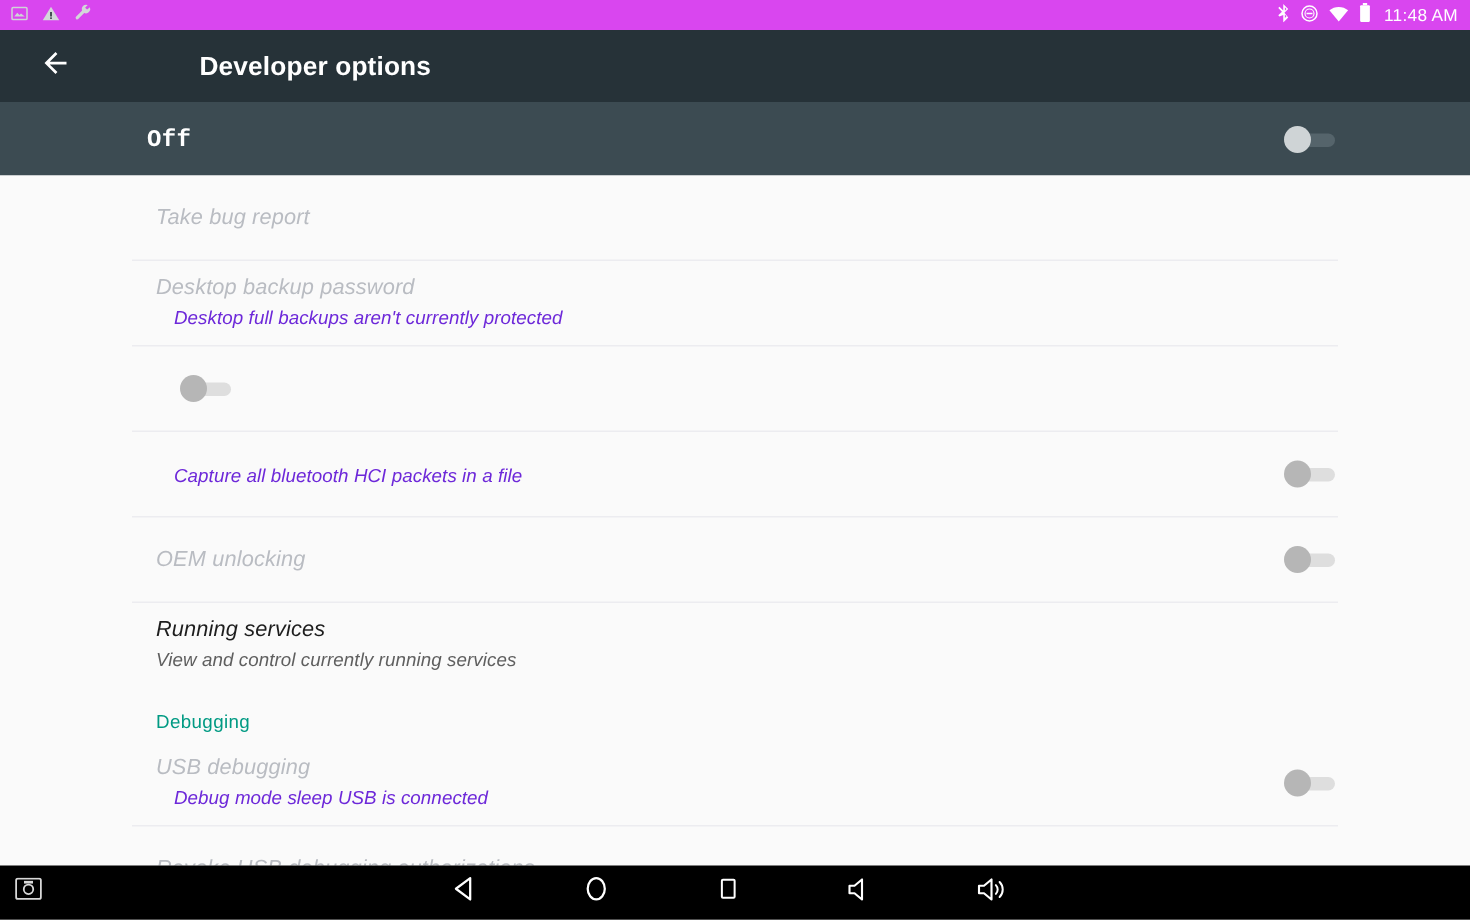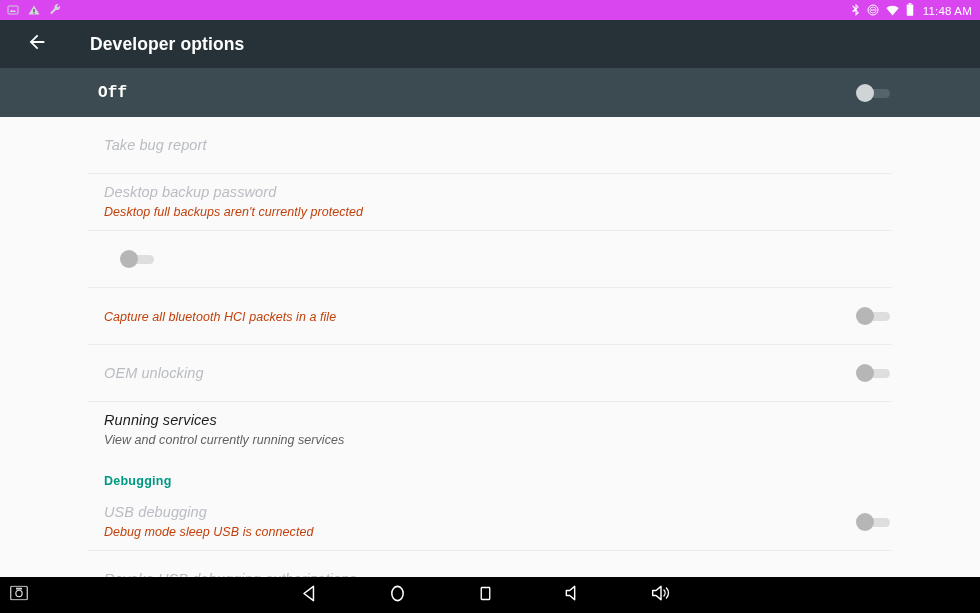--- a/index.html
+++ b/index.html
@@ -21,21 +21,21 @@
   .sb-right { margin-left:auto; display:flex; align-items:center; gap:7px; }
   .sb-ic { display:block; }
   .sb-clock {
     color:#fff; font-size:11.5px; letter-spacing:.2px;
     margin-left:2px; white-space:nowrap;
   }
 
   
   .appbar {
     height:48px; background:#263238;
-    display:flex; align-items:center; padding-left:14px;
+    display:flex; align-items:center; padding-left:14px;gap:43px;
   }
   .back-btn {
     width:46px; height:46px; display:flex;
     align-items:center; justify-content:center; cursor:pointer;
   }
   .appbar-title {
     color:#ffffff; font-size:17.5px; font-weight:bold;
     margin-left:30px; letter-spacing:.1px;
   }
 
@@ -76,32 +76,32 @@
     min-height:56px;
     font-style:italic;
   }
   .row .texts { flex:1 1 auto; padding:8px 0; }
   .row .title { font-size:14.5px; line-height:19px; letter-spacing:.1px; }
   .row .summary { font-size:12.5px; line-height:17px; margin-top:2px; letter-spacing:.05px; }
 
   .row.enabled .title  { color:#1d1d1d; }
   .row.enabled .summary{ color:#5f5f5f; }
   .row.disabled .title  { color:#b9bcc2; }
-  .row.disabled .summary{ color:#c2410c; }
+  .row.disabled .summary{ color:#6d28d9;margin-left:12px; }
 
   .row .sw-slot { flex:0 0 auto; margin-left:16px; }
 
   .divider {
     height:1px; background:#ececf0;
     margin:0 88px 0 88px;
   }
 
   .section-header {
     padding:16px 88px 6px 104px;
-    font-size:12.5px; font-weight:bold; letter-spacing:.25px;
+    font-size:12.5px; font-weight:normal; letter-spacing:.25px;
   }
 
   
   .navbar {
     position:absolute; left:0; right:0; bottom:0;
     height:36px; background:#000;
     display:flex; align-items:center;
   }
   .nav-screenshot { position:absolute; left:10px; top:50%; transform:translateY(-50%); cursor:pointer; }
   .nav-center {

